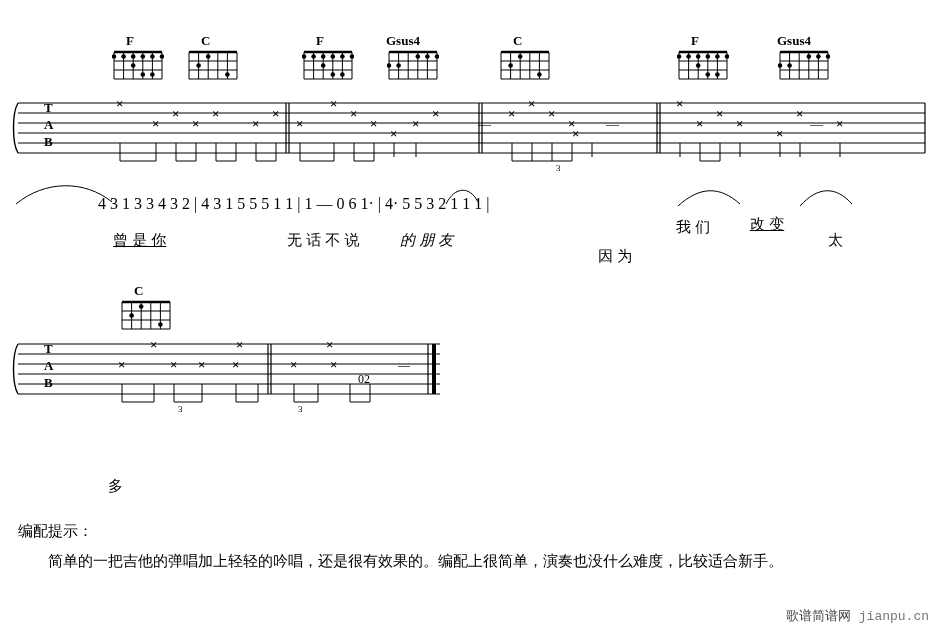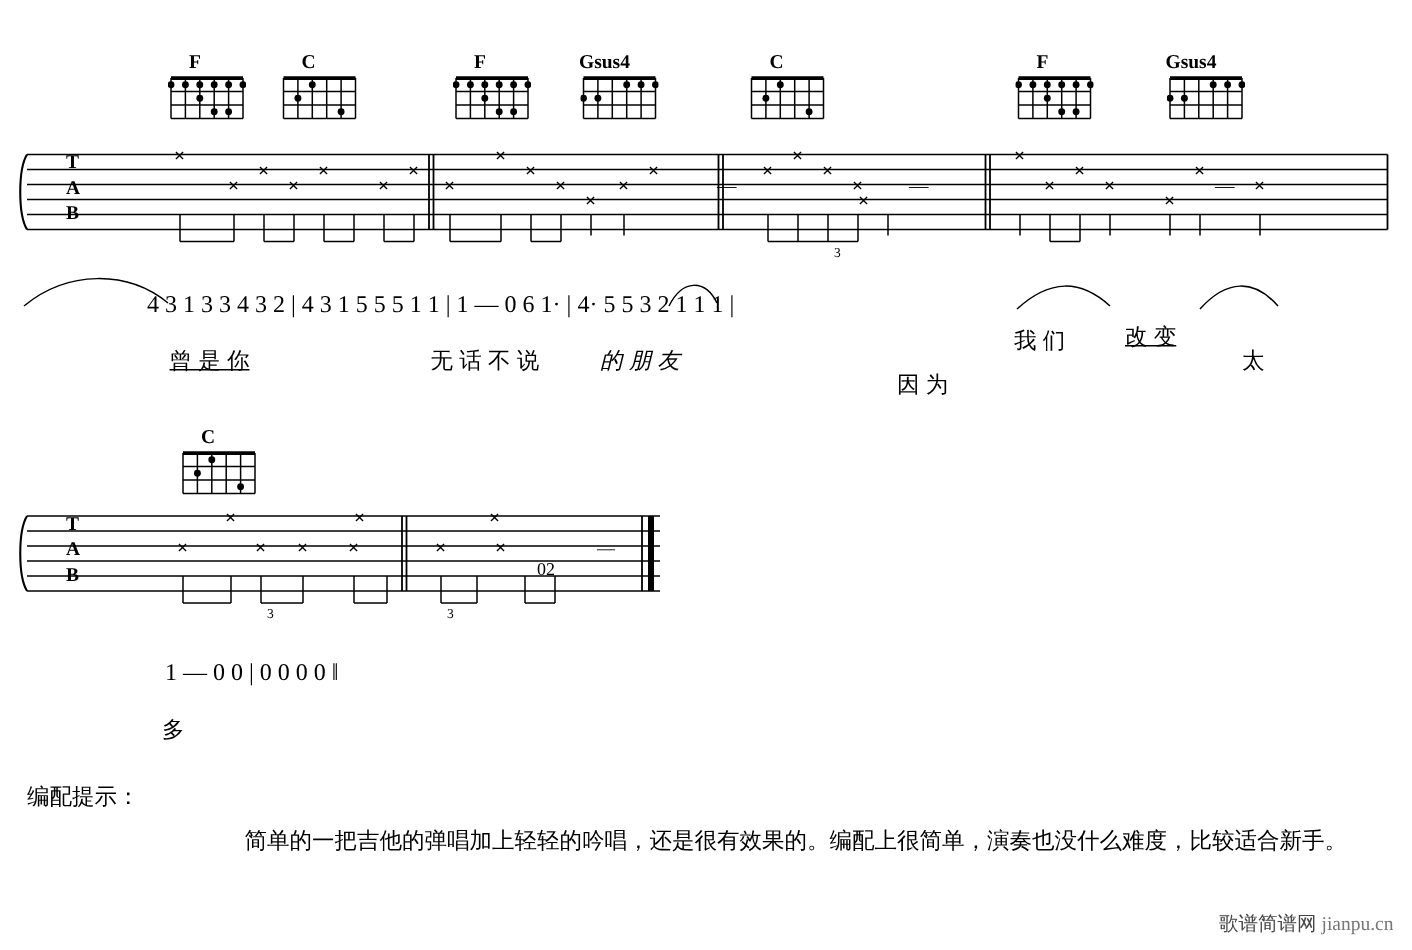--- a/index.html
+++ b/index.html
@@ -45,26 +45,25 @@
     position:absolute;
     font-family:Liberation Serif, serif;
     font-size:15px;
   }
   .notes-body{
     position:absolute;
     font-family:"Liberation Sans", sans-serif;
     font-size:15px;
     line-height:26px;
     width:880px;
-    text-align:right;
   }
   .watermark{
     position:absolute;
     right:12px;bottom:8px;
-    font-family:Liberation Serif, serif;
+    font-family:Liberation Mono, monospace;
     font-size:13px;
     color:#6b6b6b;
     white-space:nowrap;
   }
   .watermark .cn{color:#444;}
   .watermark .en{color:#777;}
 </style>
 </head>
 <body>
 
@@ -446,21 +445,20 @@
     <g font-family="Liberation Serif, serif" font-size="12" fill="#000">
       <text x="358" y="47">02</text>
       <text x="398" y="33">—</text>
     </g>
   </svg>
 
   <div class="tabletter" style="left:44px;top:341px;">T</div>
   <div class="tabletter" style="left:44px;top:358px;">A</div>
   <div class="tabletter" style="left:44px;top:375px;">B</div>
 
-  <div class="numrow" style="left:110px;top:440px;">1 — 0  0 | 0  0  0  0 ‖</div>
 
   <div class="lyricrow" style="left:108px;top:477px;">多</div>
 
   <div class="notes-title" style="left:18px;top:522px;">编配提示：</div>
   <div class="notes-body" style="left:18px;top:548px;text-indent:30px;">简单的一把吉他的弹唱加上轻轻的吟唱，还是很有效果的。编配上很简单，演奏也没什么难度，比较适合新手。</div>
 
   <div class="watermark">
     <span class="cn">歌谱简谱网</span>
     <span class="en">jianpu.cn</span>
   </div>

